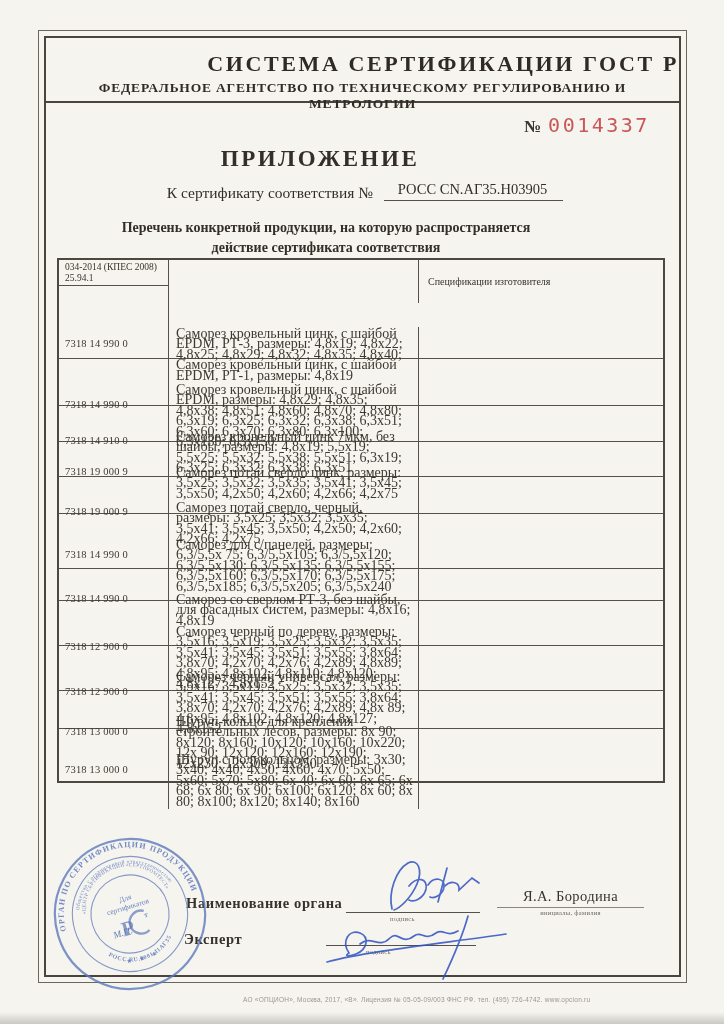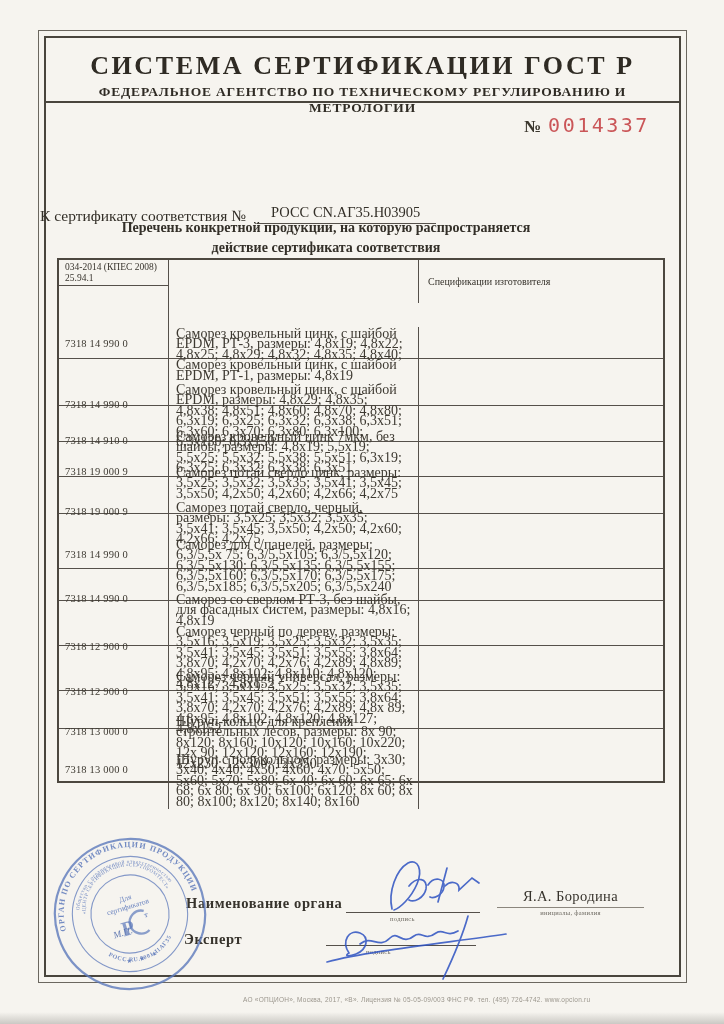--- a/index.html
+++ b/index.html
@@ -16,31 +16,31 @@
   .page::after{content:"";position:absolute;left:0;right:0;bottom:0;height:12px;
     background:linear-gradient(rgba(0,0,0,0),rgba(90,88,84,.28));pointer-events:none;}
 
   
   .frame-outer{position:absolute;left:38px;top:30px;width:649px;height:953px;border:1px solid #6b675f;}
   .frame-inner{position:absolute;left:44px;top:36px;width:637px;height:941px;border:2px solid #49453d;}
 
   
   .band{position:absolute;left:46px;top:38px;width:633px;height:65px;border-bottom:2px solid #49453d;
         text-align:center;padding-top:13px;}
-  .band .l1{font-size:26px;font-weight:bold;letter-spacing:2.6px;color:#2f2b24;}
+  .band .l1{font-size:22px;font-weight:bold;letter-spacing:2.6px;color:#2f2b24;text-align:right;}
   .band .l2{font-size:13.5px;font-weight:bold;letter-spacing:.8px;margin-top:3px;color:#2f2b24;}
 
   .formnum{position:absolute;left:524px;top:113px;display:flex;align-items:baseline;gap:7px;}
   .formnum .sign{font-size:17px;font-weight:bold;color:#3c382f;}
   .formnum .digits{font-family:"DejaVu Sans Mono",monospace;font-size:20px;letter-spacing:2.5px;
         color:#c7494c;opacity:.92;}
 
   .doc-title{position:absolute;left:0;top:146px;width:640px;text-align:center;
         font-size:23px;font-weight:bold;letter-spacing:2.5px;color:#332f28;}
-  .cert-line{position:absolute;left:40px;top:184px;width:650px;text-align:left;font-size:15.5px;color:#332f28;margin-top:23px;}
+  .cert-line{position:absolute;left:40px;top:184px;width:650px;text-align:center;font-size:15.5px;color:#332f28;}
   .cert-line .num{display:inline-block;border-bottom:1px solid var(--line);padding:0 16px 2px 14px;
         margin-left:7px;font-size:14.5px;position:relative;top:-4px;}
   .subtitle{position:absolute;left:40px;top:218px;width:572px;text-align:center;
         font-size:14px;font-weight:bold;line-height:19.5px;color:#332f28;}
 
   
   .ctable{position:absolute;left:57px;top:258px;width:608px;border:2px solid #4c473f;background:transparent;}
   .trow{display:grid;grid-template-columns:110px 250px 1fr;border-top:1px solid var(--line);}
   .trow:first-child{border-top:none;}
   .tc{border-right:1px solid var(--line);position:relative;}
@@ -96,20 +96,21 @@
   <div class="band">
     <div class="l1">СИСТЕМА СЕРТИФИКАЦИИ ГОСТ Р</div>
     <div class="l2">ФЕДЕРАЛЬНОЕ АГЕНТСТВО ПО ТЕХНИЧЕСКОМУ РЕГУЛИРОВАНИЮ И МЕТРОЛОГИИ</div>
   </div>
 
   <div class="formnum">
     <span class="sign">№</span>
     <span class="digits">0014337</span>
   </div>
 
+  <div class="doc-title">ПРИЛОЖЕНИЕ</div>
 
   <div class="cert-line">
     <span>К сертификату соответствия №</span>
     <span class="num">РОСС CN.АГ35.Н03905</span>
   </div>
 
   <div class="subtitle">
     <div>Перечень конкретной продукции,  на которую распространяется</div>
     <div>действие сертификата соответствия</div>
   </div>

